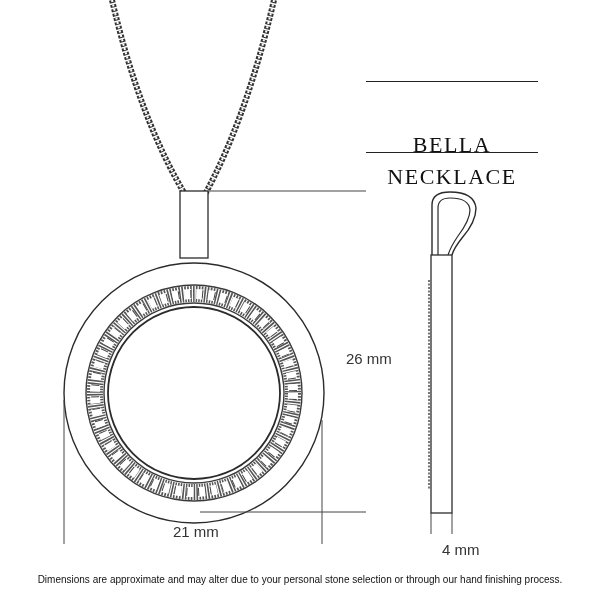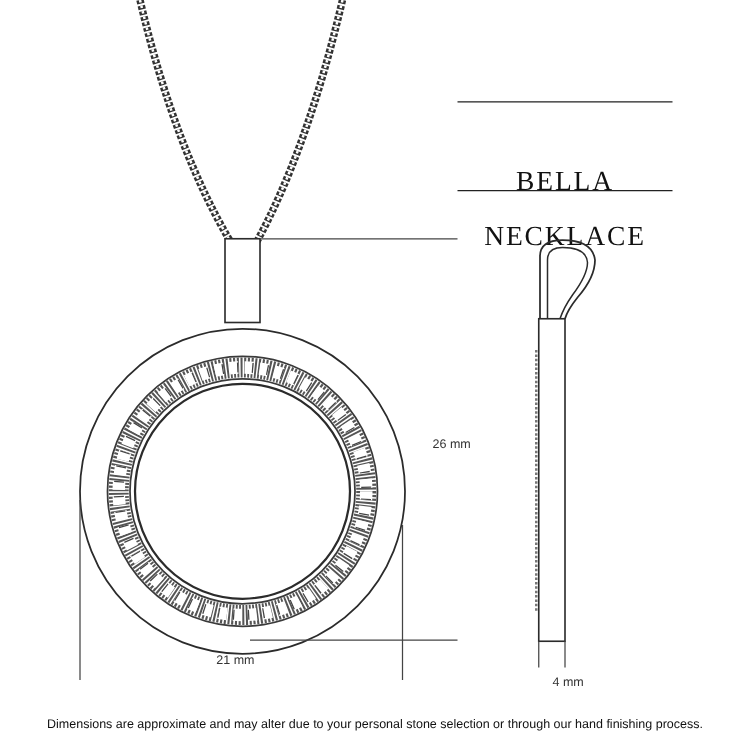--- a/index.html
+++ b/index.html
@@ -1,28 +1,28 @@
 <!DOCTYPE html>
 <html><head>
   <meta charset="utf-8">
   <style>
     html, body { margin:0; padding:0; background:#ffffff; }
     body { width:600px; height:600px; position:relative; overflow:hidden; font-family:"Liberation Sans", sans-serif; }
     .title-rule { position:absolute; height:1px; background:#222; }
     .title-text { position:absolute; left:366px; width:172px; text-align:center; font-family:"Liberation Serif", serif; font-size:22px; letter-spacing:1.5px; color:#111; line-height:26px;margin-top:40px; }
-    .dim-label { position:absolute; font-size:10px; color:#333; }
+    .dim-label { position:absolute; font-size:15px; color:#333; }
     .disclaimer { position:absolute; left:0; width:600px; top:574px; text-align:center; font-size:10px; color:#111; }
     svg.drawing { position:absolute; left:0; top:0; }
   </style>
 </head>
 <body>
 
 <div class="title-rule" style="left:366px; top:81px; width:172px;"></div>
 <div class="title-text" style="top:92px;">BELLA</div>
-<div class="title-text" style="top:136px;">NECKLACE</div>
+<div class="title-text" style="top:124px;">NECKLACE</div>
 <div class="title-rule" style="left:366px; top:152px; width:172px;"></div>
 
 <svg class="drawing" width="600" height="600" viewBox="0 0 600 600">
   <defs>
     <pattern id="chainpat" width="6" height="6" patternUnits="userSpaceOnUse">
       <circle cx="3" cy="3" r="2" fill="none" stroke="#333" stroke-width="1.6"></circle>
     </pattern>
   </defs>
 
   <g>

